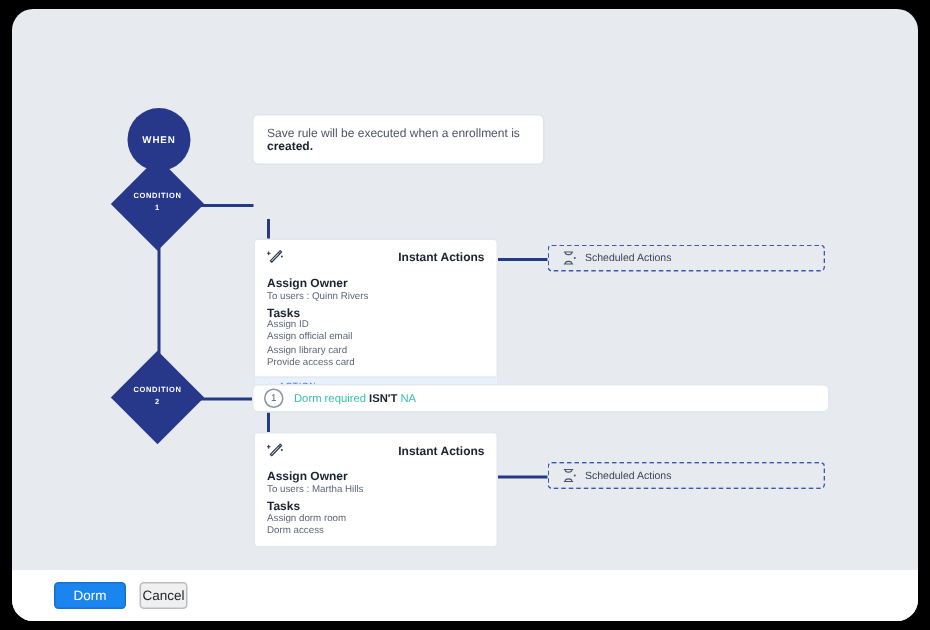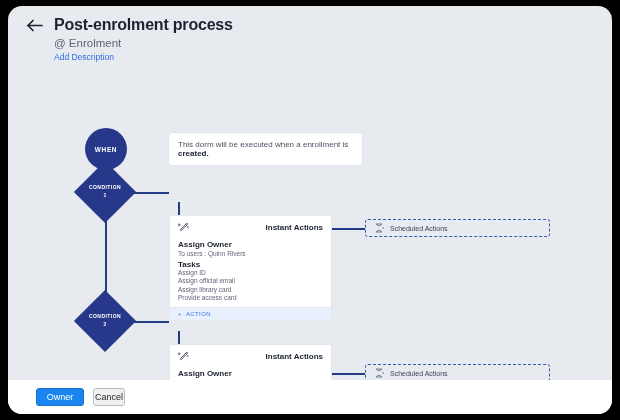--- a/index.html
+++ b/index.html
@@ -273,51 +273,38 @@
     color: #23262b;
     border: 1px solid #b9bcc2;
   }
   .ico { display: block; }
 </style>
 </head>
 <body>
 
 <div id="app">
 
-  <div class="header">
-    <div class="title-row">
-      <span class="back-arrow">
-        <svg class="ico" width="16" height="13" viewBox="0 0 16 13" fill="none">
-          <path d="M1 6.5 H15" stroke="#1c2331" stroke-width="1.7" stroke-linecap="round"></path>
-          <path d="M6 1.5 L1 6.5 L6 11.5" stroke="#1c2331" stroke-width="1.7" stroke-linecap="round" stroke-linejoin="round"></path>
-        </svg>
-      </span>
-      <span class="page-title">Post-enrolment process</span>
-    </div>
-    <div class="subtitle">@ Enrolment</div>
-    <div class="add-desc">Add Description</div>
-  </div>
 
   <div class="canvas">
 
     <div class="conn v" style="left:97px; top:105px; height:22px;"></div>
     <div class="conn h" style="left:119px; top:130px; width:42px;"></div>
     <div class="conn v" style="left:97px; top:152px; height:105px;"></div>
     <div class="conn h" style="left:119px; top:259px; width:42px;"></div>
     <div class="conn v" style="left:170px; top:140px; height:17px;"></div>
     <div class="conn v" style="left:170px; top:269px; height:17px;"></div>
     <div class="conn h" style="left:324px; top:166px; width:33px;"></div>
     <div class="conn h" style="left:324px; top:311px; width:33px;"></div>
 
     <div class="when-node">
       <span>WHEN</span>
     </div>
 
     <div class="rule-banner">
-      <span>This dorm will be executed when a enrollment is </span><b>created.</b>
+      <span>Save rule will be executed when a enrollment is </span><b>created.</b>
     </div>
 
     <div class="cond-node" style="left:75px; top:108px;"></div>
     <div class="cond-label" style="left:67px; top:122px;">
       <div>CONDITION</div>
       <div>1</div>
     </div>
 
 
     <div class="action-card" style="top:153px;">
@@ -360,20 +347,28 @@
       </span>
       <span class="sched-label">Scheduled Actions</span>
     </div>
 
     <div class="cond-node" style="left:75px; top:237px;"></div>
     <div class="cond-label" style="left:67px; top:251px;">
       <div>CONDITION</div>
       <div>2</div>
     </div>
 
+    <div class="cond-bar" style="top:250px;">
+      <span class="num-badge">1</span>
+      <span class="cond-text">
+        <span class="cond-field">Dorm required</span>
+        <span class="cond-op">ISN'T</span>
+        <span class="cond-val">NA</span>
+      </span>
+    </div>
 
     <div class="action-card" style="top:282px;">
       <div class="card-head">
         <span>
           <svg class="ico" width="11" height="11" viewBox="0 0 12 12" fill="none">
             <path d="M9.6 1.2 L10.6 2.2 L3.4 9.6 L2.4 8.6 Z" stroke="#2f3b52" stroke-width="0.9" stroke-linejoin="round"></path>
             <path d="M8.3 2.5 L9.3 3.5" stroke="#2f3b52" stroke-width="0.8"></path>
             <path d="M1.2 2 L1.2 4.2 M0.2 3.1 L2.3 3.1" stroke="#2f3b52" stroke-width="0.8" stroke-linecap="round"></path>
             <circle cx="10.8" cy="5.4" r="0.75" fill="#2f3b52"></circle>
           </svg>
@@ -400,17 +395,17 @@
           <path d="M3.3 10.8 C3.3 8 8.7 8 8.7 10.8" stroke="#4a5468" stroke-width="0.9"></path>
           <circle cx="11" cy="6" r="0.8" fill="#4a5468"></circle>
         </svg>
       </span>
       <span class="sched-label">Scheduled Actions</span>
     </div>
 
   </div>
 
   <div class="footer">
-    <div class="btn btn-save">Owner</div>
+    <div class="btn btn-save">Dorm</div>
     <div class="btn btn-cancel">Cancel</div>
   </div>
 
 </div>
 
 </body></html>

